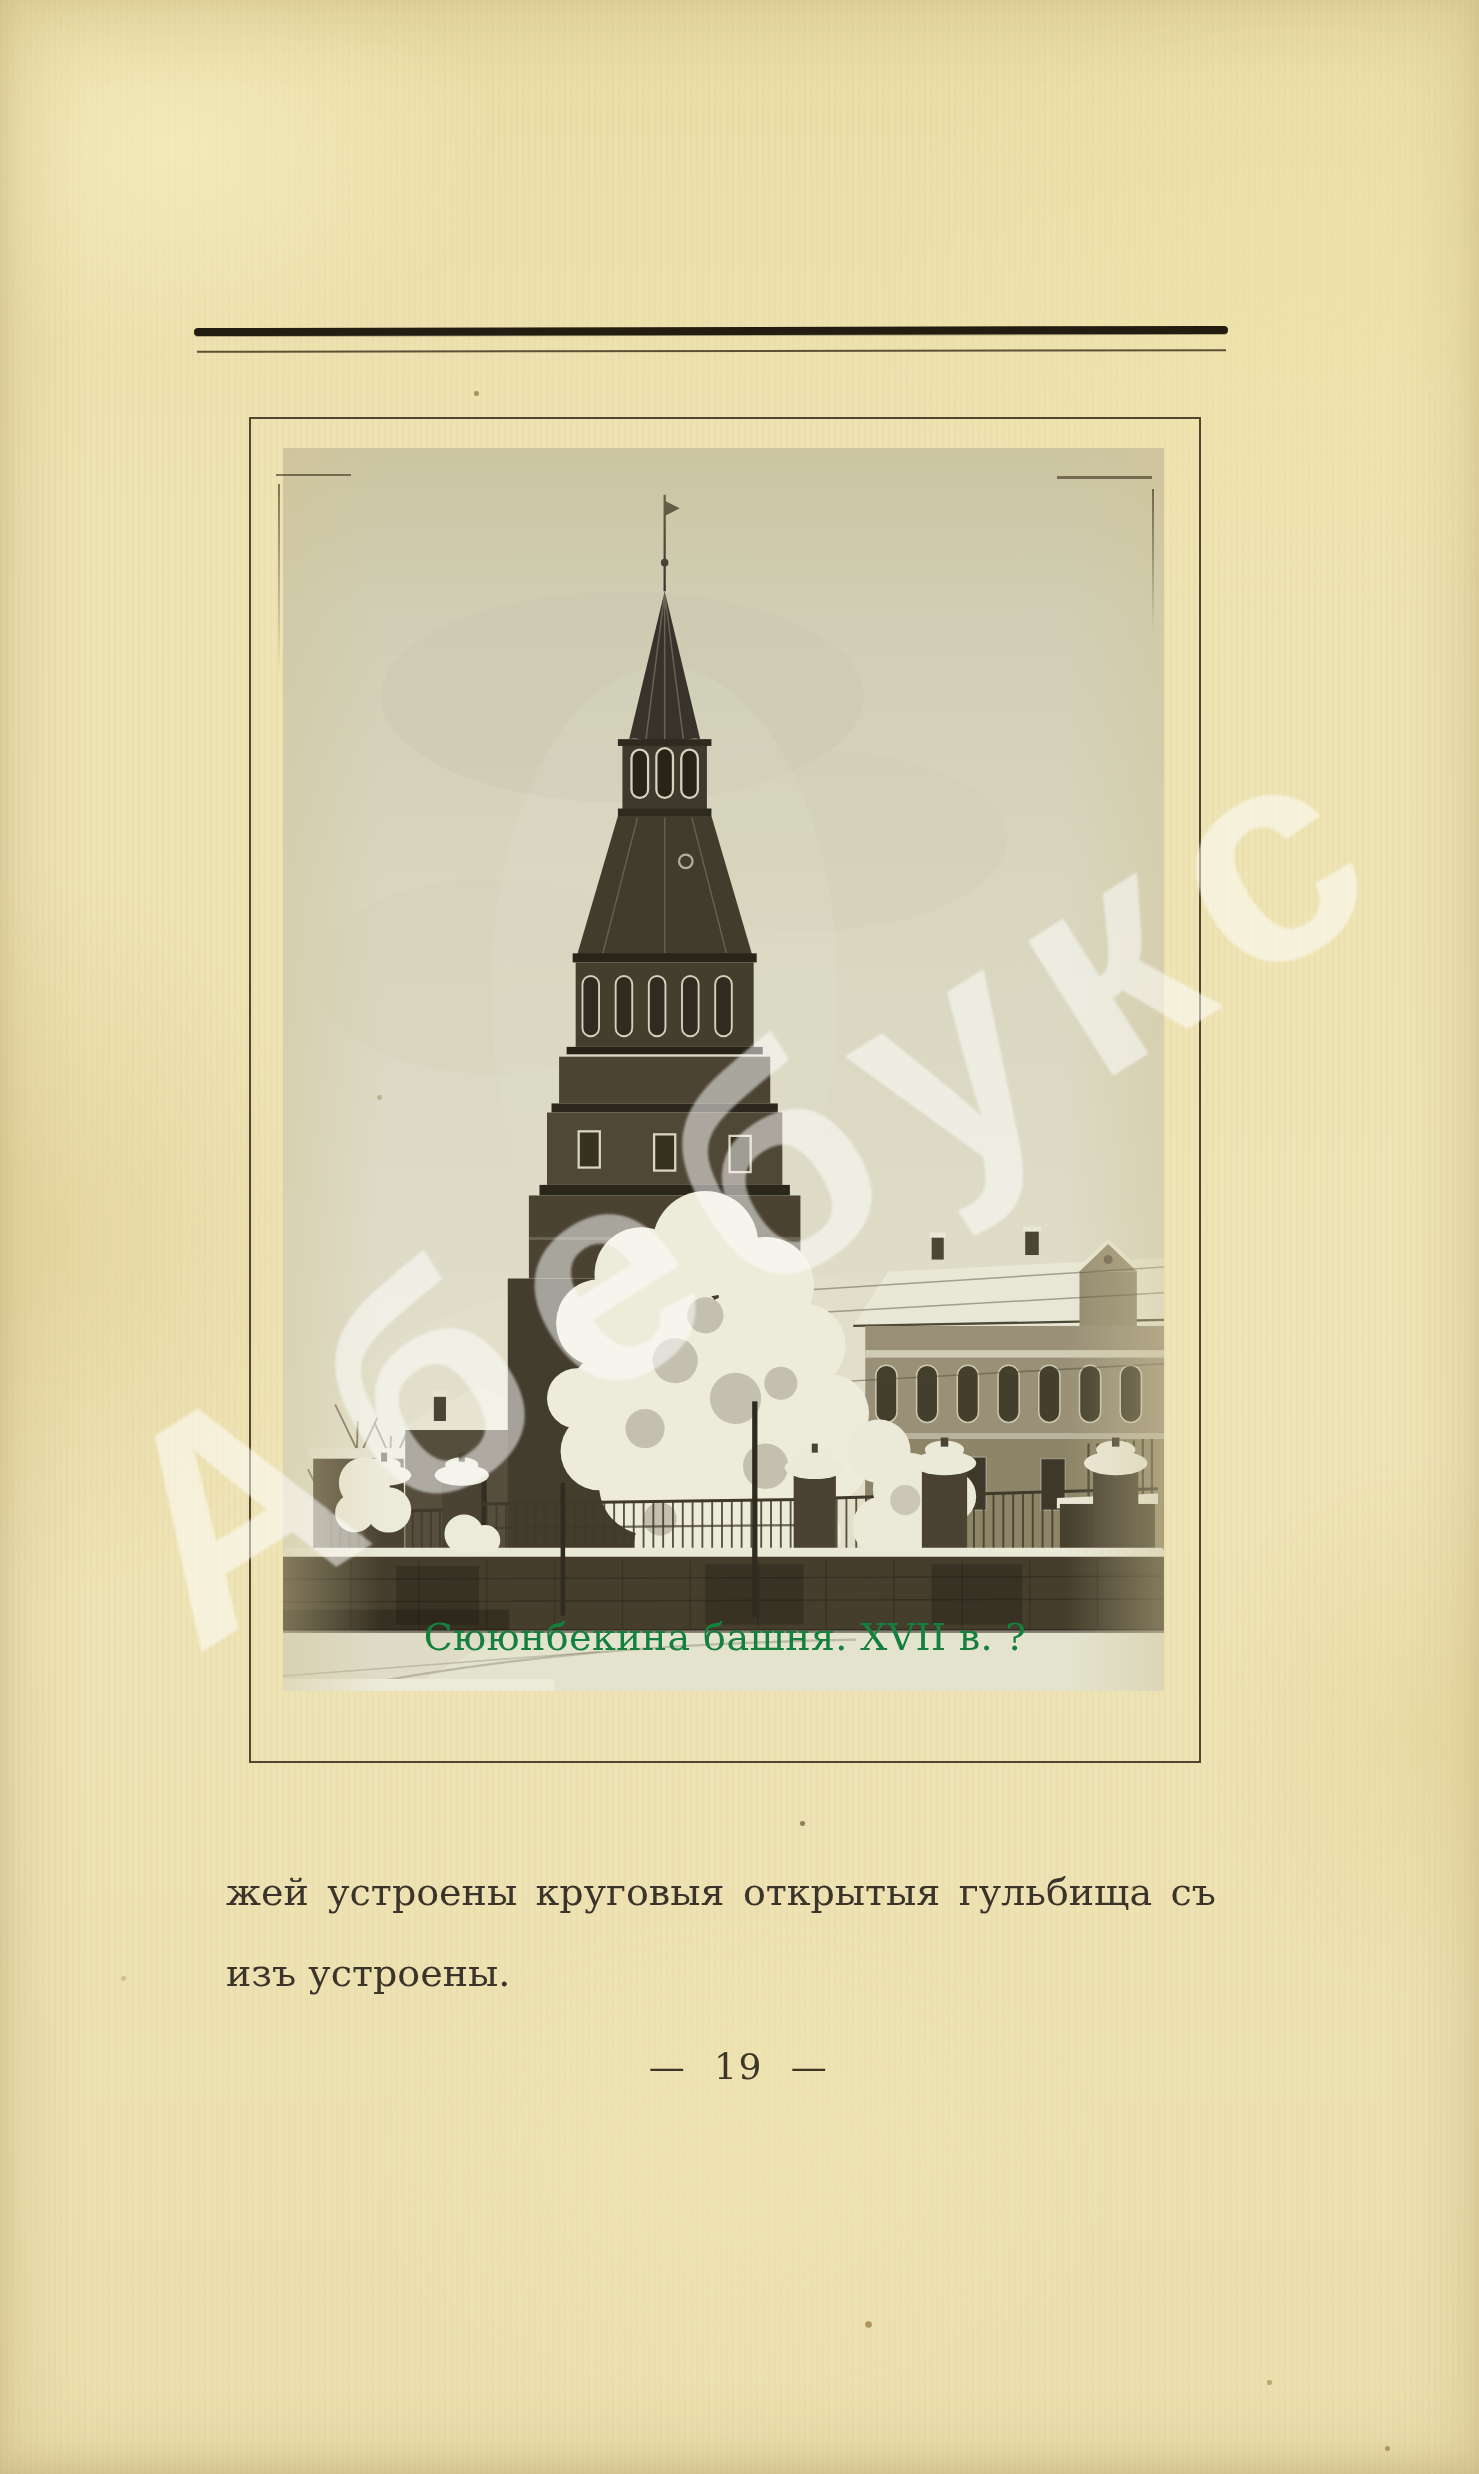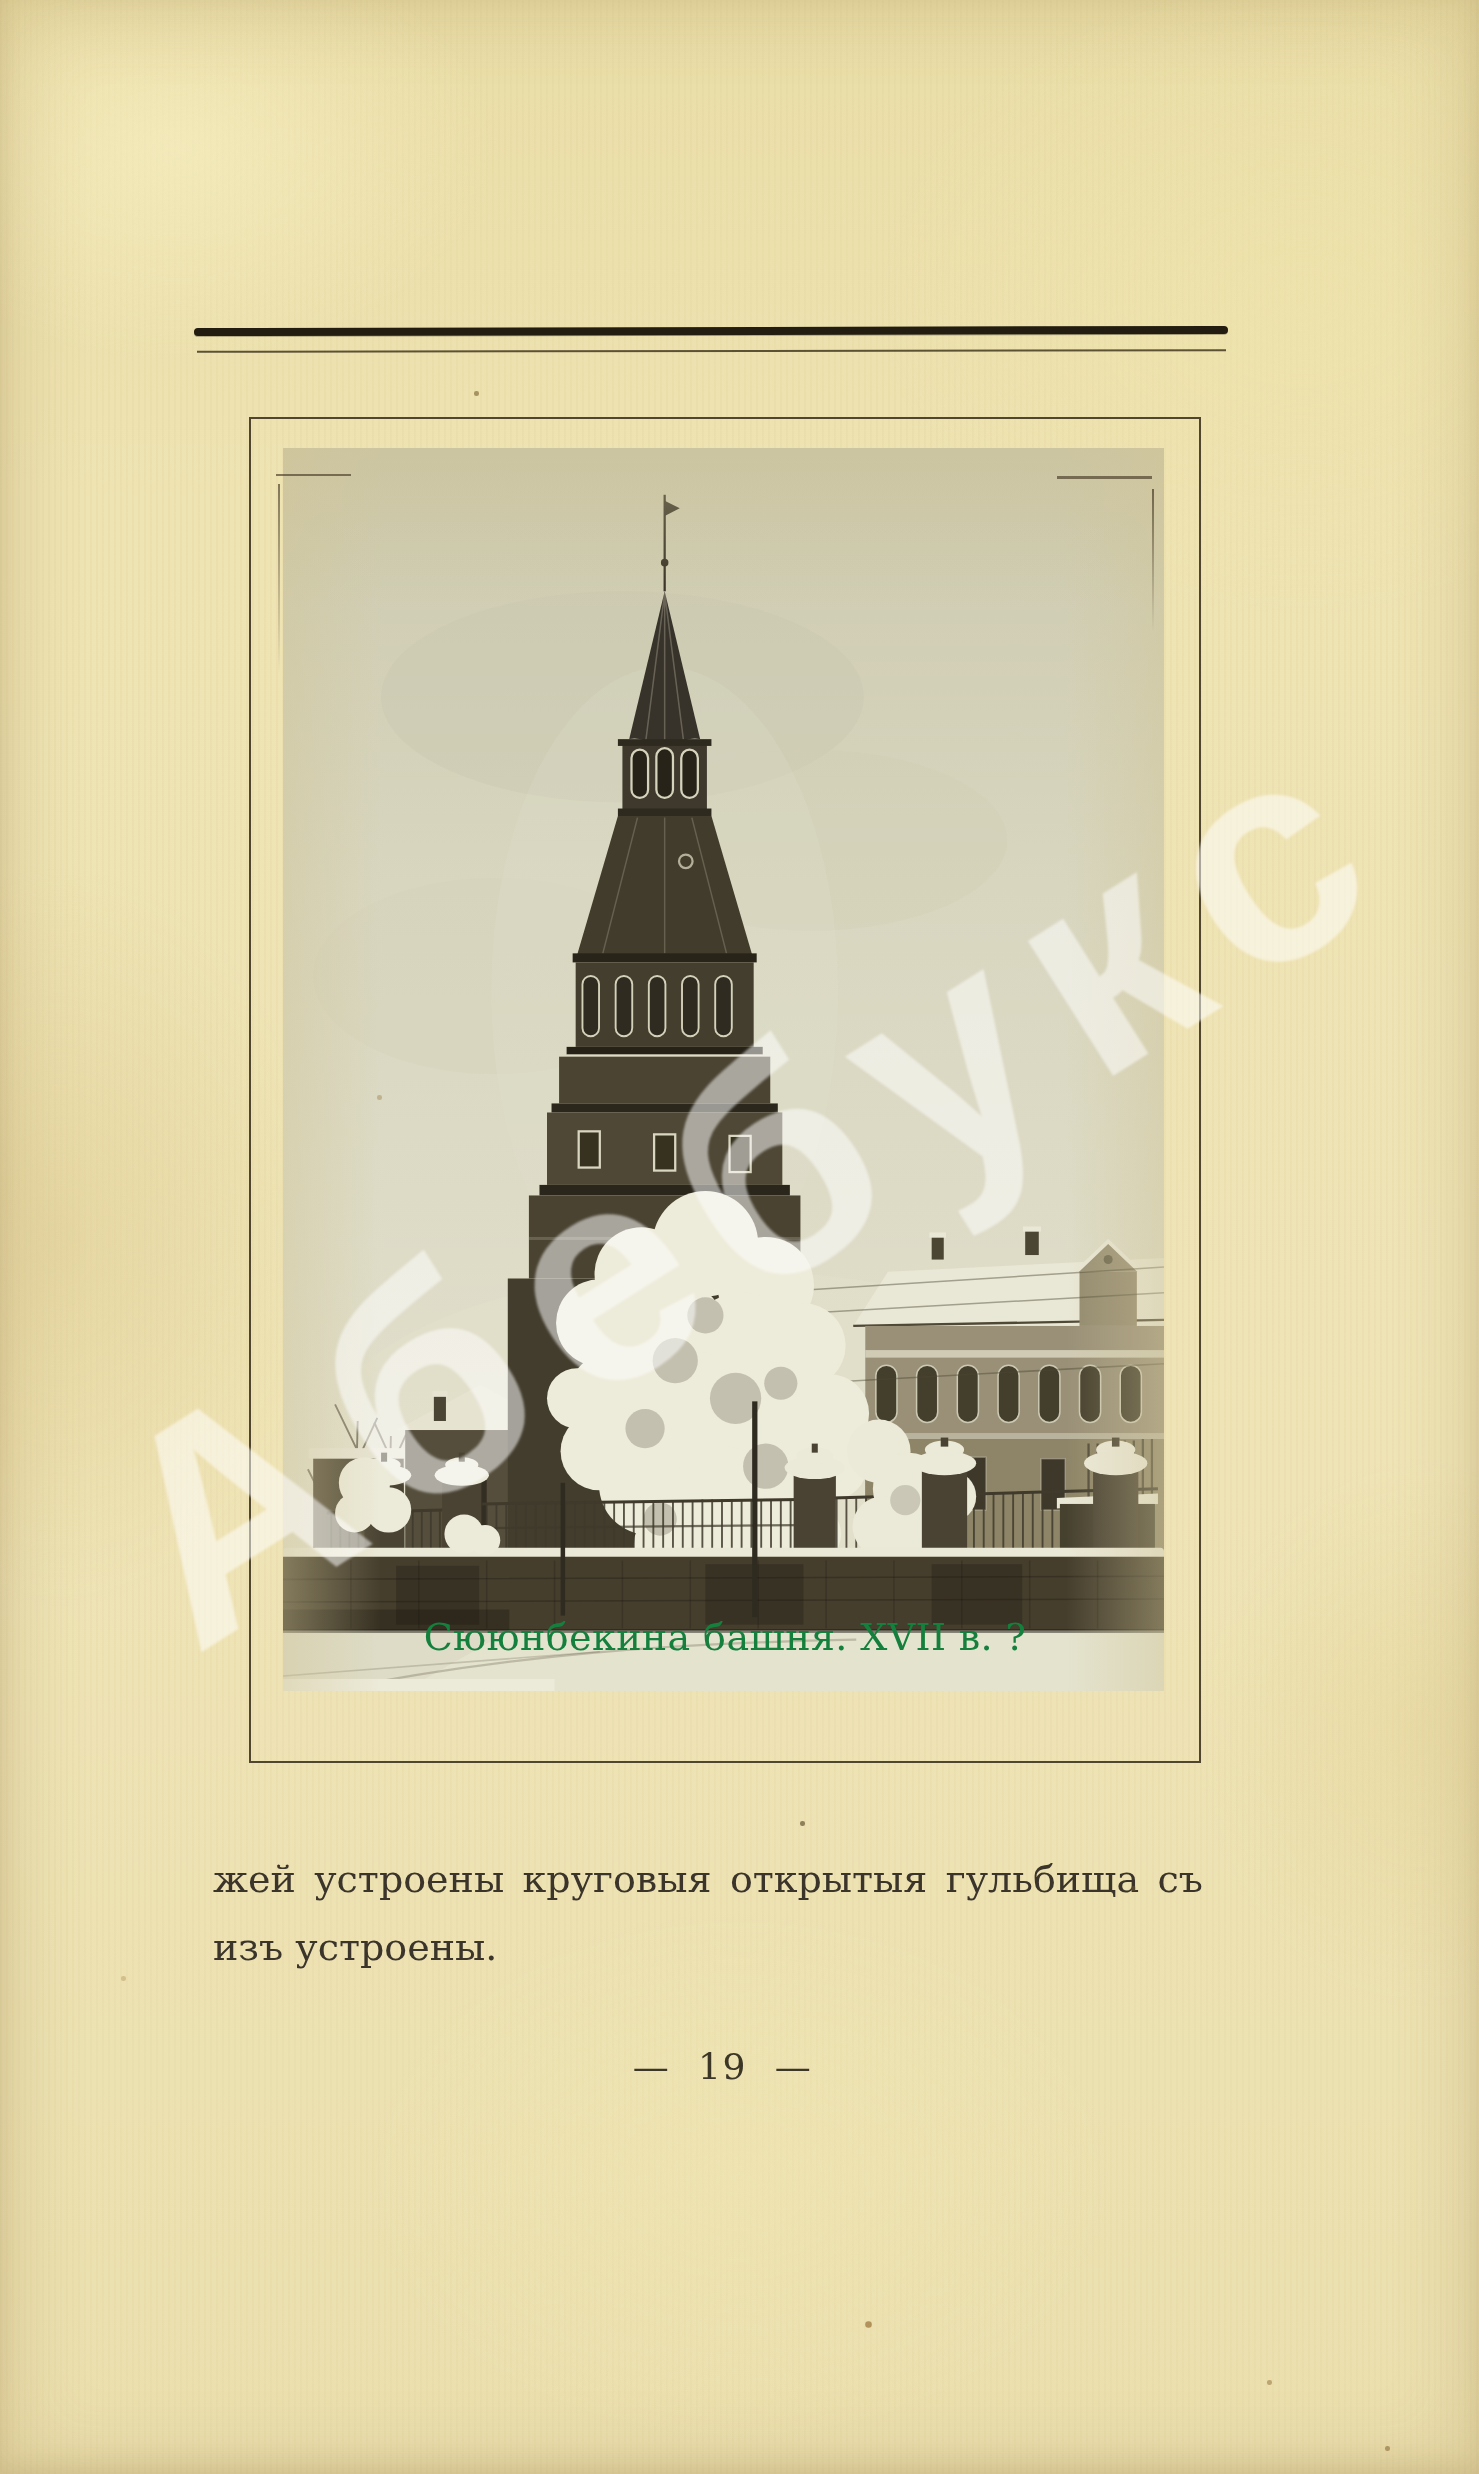--- a/index.html
+++ b/index.html
@@ -28,25 +28,25 @@
   .photo svg{position:absolute;left:0;top:0;}
   .cropmark{background:rgba(70,59,38,.65);}
   .cm-tlh{left:25px;top:55px;width:75px;height:2.3px;}
   .cm-tlv{left:27px;top:65px;width:2.3px;height:189px;background:linear-gradient(180deg,rgba(70,59,38,.65),rgba(70,59,38,0));}
   .cm-trh{left:806px;top:57px;width:95px;height:3px;}
   .cm-trv{left:901px;top:70px;width:2.3px;height:143px;background:linear-gradient(180deg,rgba(70,59,38,.7),rgba(70,59,38,0));}
   .caption{left:249px;top:1615px;width:952px;text-align:center;font-size:38px;color:#15803d;
     letter-spacing:0.4px;white-space:nowrap;}
   
   .bodytext{left:213px;top:1845px;width:1015px;font-size:38px;color:#3a342a;}
-  .bline{margin:0;line-height:68px;white-space:nowrap;}
+  .bline{margin:13px;line-height:68px;white-space:nowrap;}
   .just{white-space:normal;text-align:justify;text-align-last:justify;}
   .l1{width:990px;}
   .l2{width:1015px;}
-  .pagenum{left:0;top:2046px;width:1445px;text-align:center;font-size:36px;color:#3c3627;
+  .pagenum{left:16px;top:2046px;width:1445px;text-align:center;font-size:36px;color:#3c3627;
     letter-spacing:1.5px;word-spacing:15px;}
   
   .watermark{left:748px;top:1183px;transform:translate(-50%,-50%) rotate(-32.3deg);
     font-family:"Liberation Sans", sans-serif;font-weight:bold;font-size:302px;letter-spacing:30px;
     color:rgba(255,255,255,.52);filter:blur(1.1px);white-space:nowrap;z-index:40;}
   
   .specks{left:0;top:0;width:4.5px;height:4.5px;border-radius:50%;background:transparent;
     box-shadow:
       474px 391px 0 0 rgba(110,82,35,.55),
       866px 2322px 0 0.8px rgba(140,95,35,.6),

